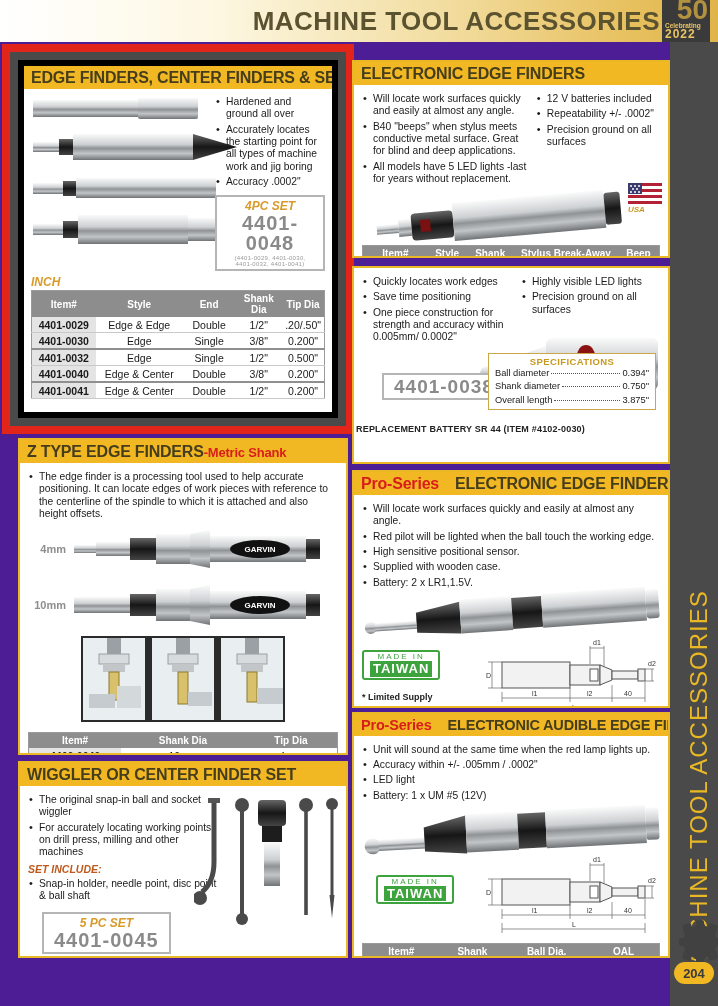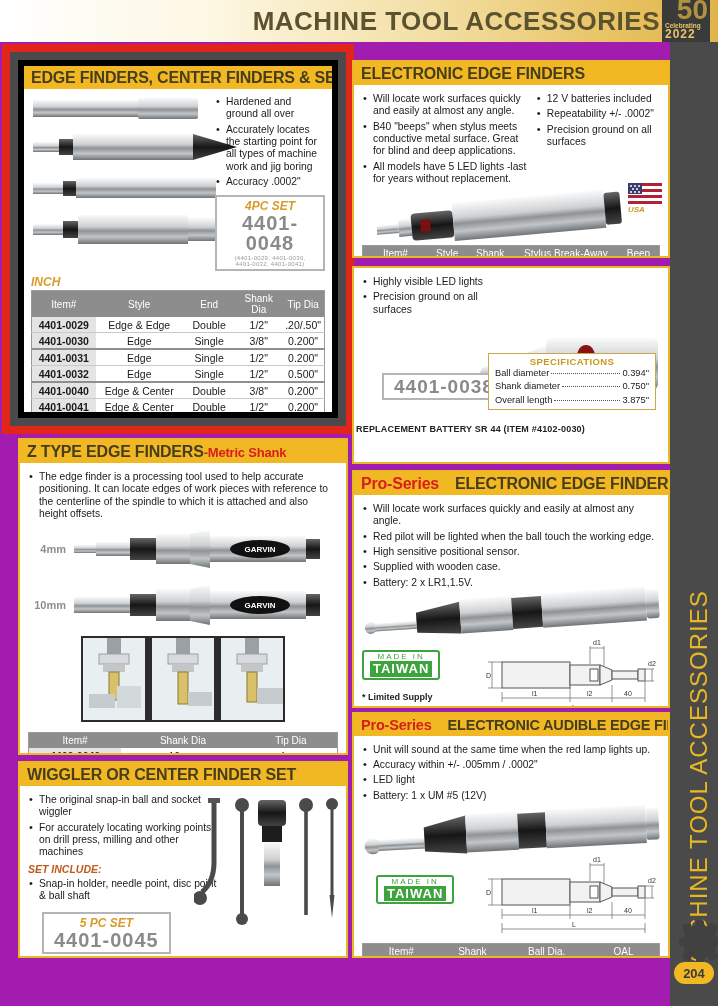--- a/index.html
+++ b/index.html
@@ -1,17 +1,17 @@
 <!DOCTYPE html>
 <html><head>
 <meta charset="utf-8">
 <style>
   *{box-sizing:border-box;margin:0;padding:0}
   html,body{background:#2e2e2e}
-  .page{position:relative;width:718px;height:1006px;background:#a21caf;overflow:hidden;
+  .page{position:relative;width:718px;height:1006px;background:#4c1d95;overflow:hidden;
         font-family:"Liberation Sans",sans-serif;color:#1a1a1a}
   
   .header{position:absolute;left:0;top:0;width:718px;height:42px;
           background:linear-gradient(90deg,#ffffff 0%,#fdf7e2 30%,#f2dda0 62%,#e7c05e 88%,#e0b44a 100%);
           display:flex;align-items:center;justify-content:flex-end}
   .header-title{font-size:26px;font-weight:700;color:#5b5330;letter-spacing:.5px;margin-right:58px;white-space:nowrap}
   .header-badge{position:absolute;right:8px;top:0;width:48px;height:42px;background:#3a3a3a;overflow:hidden}
   .badge-emblem{position:absolute;right:2px;top:-6px;font-size:28px;font-weight:800;color:#c9a240;opacity:.85}
   .badge-line1{position:absolute;left:3px;bottom:13px;font-size:6.5px;color:#e8c464;font-weight:700}
   .badge-line2{position:absolute;left:3px;bottom:1px;font-size:12px;color:#e8c464;font-weight:800;letter-spacing:1px}
@@ -30,21 +30,21 @@
         padding:4px 7px 3px 7px;letter-spacing:-.2px;white-space:nowrap}
   .band .red{color:#d81e1b;margin-right:16px}
   .band .sub{color:#d81e1b;font-size:13px}
   .pad{padding:5px 8px}
   
   ul.bul{list-style:none;margin:3px 0}
   ul.bul li{position:relative;padding-left:11px;font-size:10.3px;line-height:1.2;margin-bottom:3px}
   ul.bul li::before{content:"•";position:absolute;left:1px;top:-1px;font-size:11px}
   
   table.tbl{width:100%;border-collapse:collapse;border:1px solid #9a9a9a}
-  table.tbl th{background:#8d8d8d;color:#fff;font-size:10px;font-weight:400;padding:2px 2px;text-align:center}
+  table.tbl th{background:#8d8d8d;color:#fff;font-size:10px;font-weight:700;padding:2px 2px;text-align:center}
   table.tbl td{font-size:10.5px;padding:1.5px 3px;text-align:center;border-bottom:1px solid #c9c9c9;background:#fff}
   table.tbl td:first-child{font-weight:700;background:#e4e4e4}
   table.grouped tbody tr:nth-child(even) td{border-bottom:2px solid #8f8f8f}
   .cap-label{color:#d89b2b;font-style:italic;font-weight:800;font-size:12px;margin:4px 0 1px 0}
   
   .set-box{border:2px solid #b5b5b5;background:#fff;text-align:center;padding:2px 10px;display:inline-block}
   .set-box .lbl{color:#d89b2b;font-style:italic;font-weight:800;font-size:12px;display:block}
   .set-box .num{color:#8a8a8a;font-weight:800;font-size:20px;letter-spacing:1px;display:block;line-height:1}
   .set-box .sub{font-size:6px;color:#9a9a9a;display:block;margin-top:2px;letter-spacing:.3px}
   
@@ -179,27 +179,20 @@
                 <td>.20/.50"</td>
               </tr>
               <tr>
                 <td>4401-0030</td>
                 <td>Edge</td>
                 <td>Single</td>
                 <td>3/8"</td>
                 <td>0.200"</td>
               </tr>
               <tr>
-                <td>4401-0031</td>
-                <td>Edge</td>
-                <td>Single</td>
-                <td>1/2"</td>
-                <td>0.200"</td>
-              </tr>
-              <tr>
                 <td>4401-0032</td>
                 <td>Edge</td>
                 <td>Single</td>
                 <td>1/2"</td>
                 <td>0.500"</td>
               </tr>
               <tr>
                 <td>4401-0040</td>
                 <td>Edge &amp; Center</td>
                 <td>Double</td>
@@ -404,20 +397,25 @@
               <th>Beep</th>
             </tr>
           </thead>
         </table>
     </div>
   </div>
 
   <div class="panel" style="left:352px;top:266px;width:318px;height:198px">
     <div class="pad" style="position:relative;height:168px">
       <div class="two-col" style="grid-template-columns:52% 48%">
+        <ul class="bul">
+            <li>Quickly locates work edges</li>
+            <li>Save time positioning</li>
+            <li>One piece construction for strength and accuracy within 0.005mm/ 0.0002"</li>
+          </ul>
         <ul class="bul">
             <li>Highly visible LED lights</li>
             <li>Precision ground on all surfaces</li>
           </ul>
       </div>
       <svg width="190" height="62" viewBox="0 0 190 62" style="position:absolute;right:2px;top:62px">
         <circle cx="12" cy="44" r="8" fill="url(#gmetal)"></circle>
         <polygon points="14,36 70,16 70,58 14,52" fill="url(#gmetal)"></polygon>
         <rect x="70" y="8" width="112" height="52" rx="6" fill="url(#gmetal)"></rect>
         <ellipse cx="110" cy="26" rx="9" ry="11" fill="#8a1212"></ellipse>

